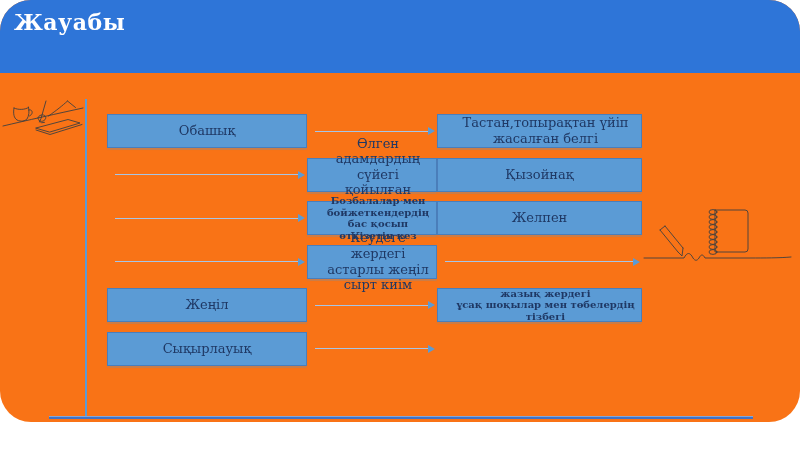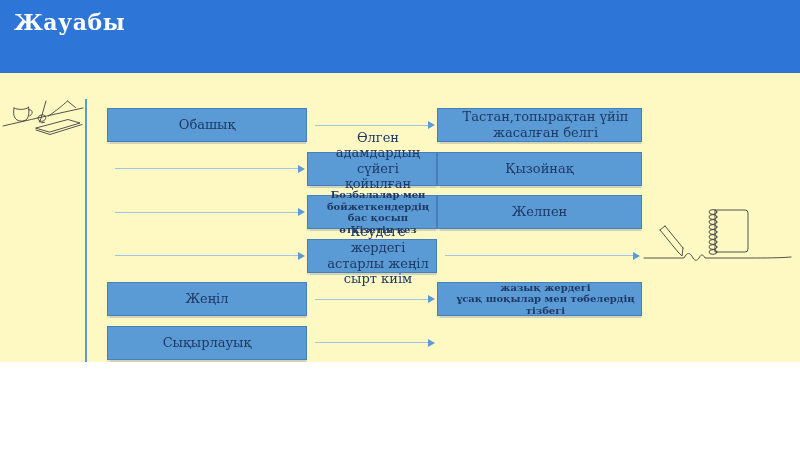--- a/index.html
+++ b/index.html
@@ -1,37 +1,38 @@
 <!DOCTYPE html>
 <html><head>
 <meta charset="utf-8">
 <style>
   html,body{margin:0;padding:0;background:#fff;}
   .slide{
     position:relative;
-    width:800px;height:362px;
-    background:#fef9c3;
+    width:800px;height:422px;
+    background:#f97316;
     overflow:hidden;
     font-family:"DejaVu Serif","Liberation Serif",serif;
+    border-radius:31px;
   }
   
   .titlebar{
     position:absolute;left:0;top:0;width:800px;height:73px;
     background:#2E75D8;
     box-sizing:border-box;
     display:flex;align-items:flex-start;
   }
   .titlebar h1{
     margin:10px 0 0 14px;
     font-size:22px;line-height:1.1;
     font-weight:bold;color:#ffffff;letter-spacing:0.5px;
   }
   
   .grid{
-    position:absolute;left:107px;top:108px;
+    position:absolute;left:107px;top:114px;
     display:grid;
     grid-template-columns:200px 130px 205px;
     grid-auto-rows:34px;
     row-gap:9.5px;
   }
   .term-box,.def-box{
     box-sizing:border-box;
     background:#5B9BD5;
     border:1px solid #4A7EBB;
     box-shadow:0 1.5px 1px rgba(120,140,160,0.35);

